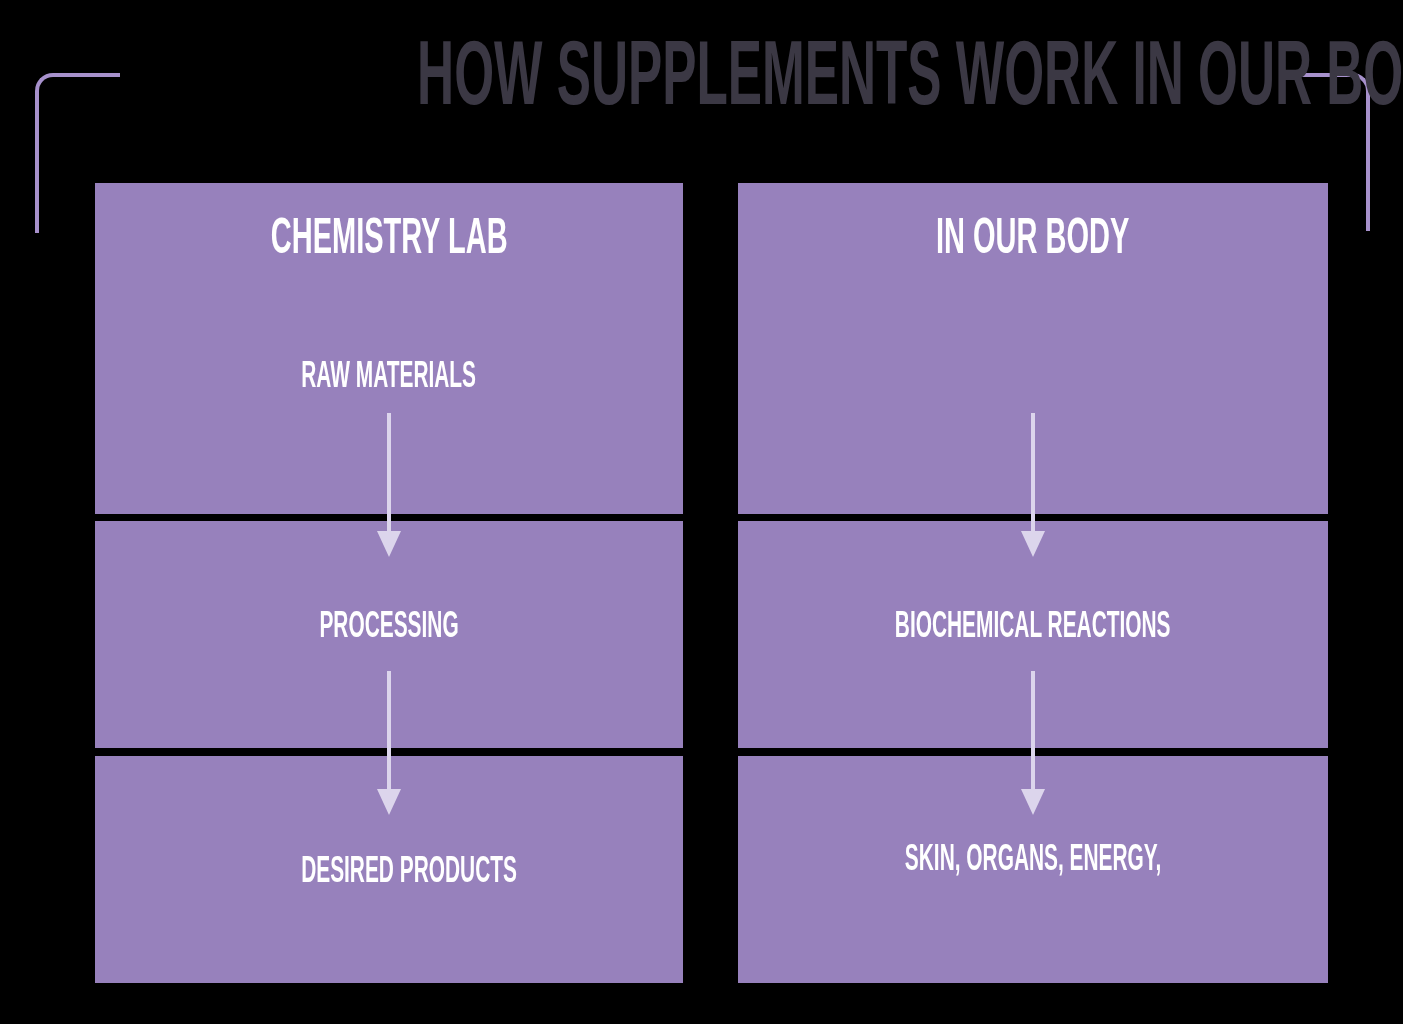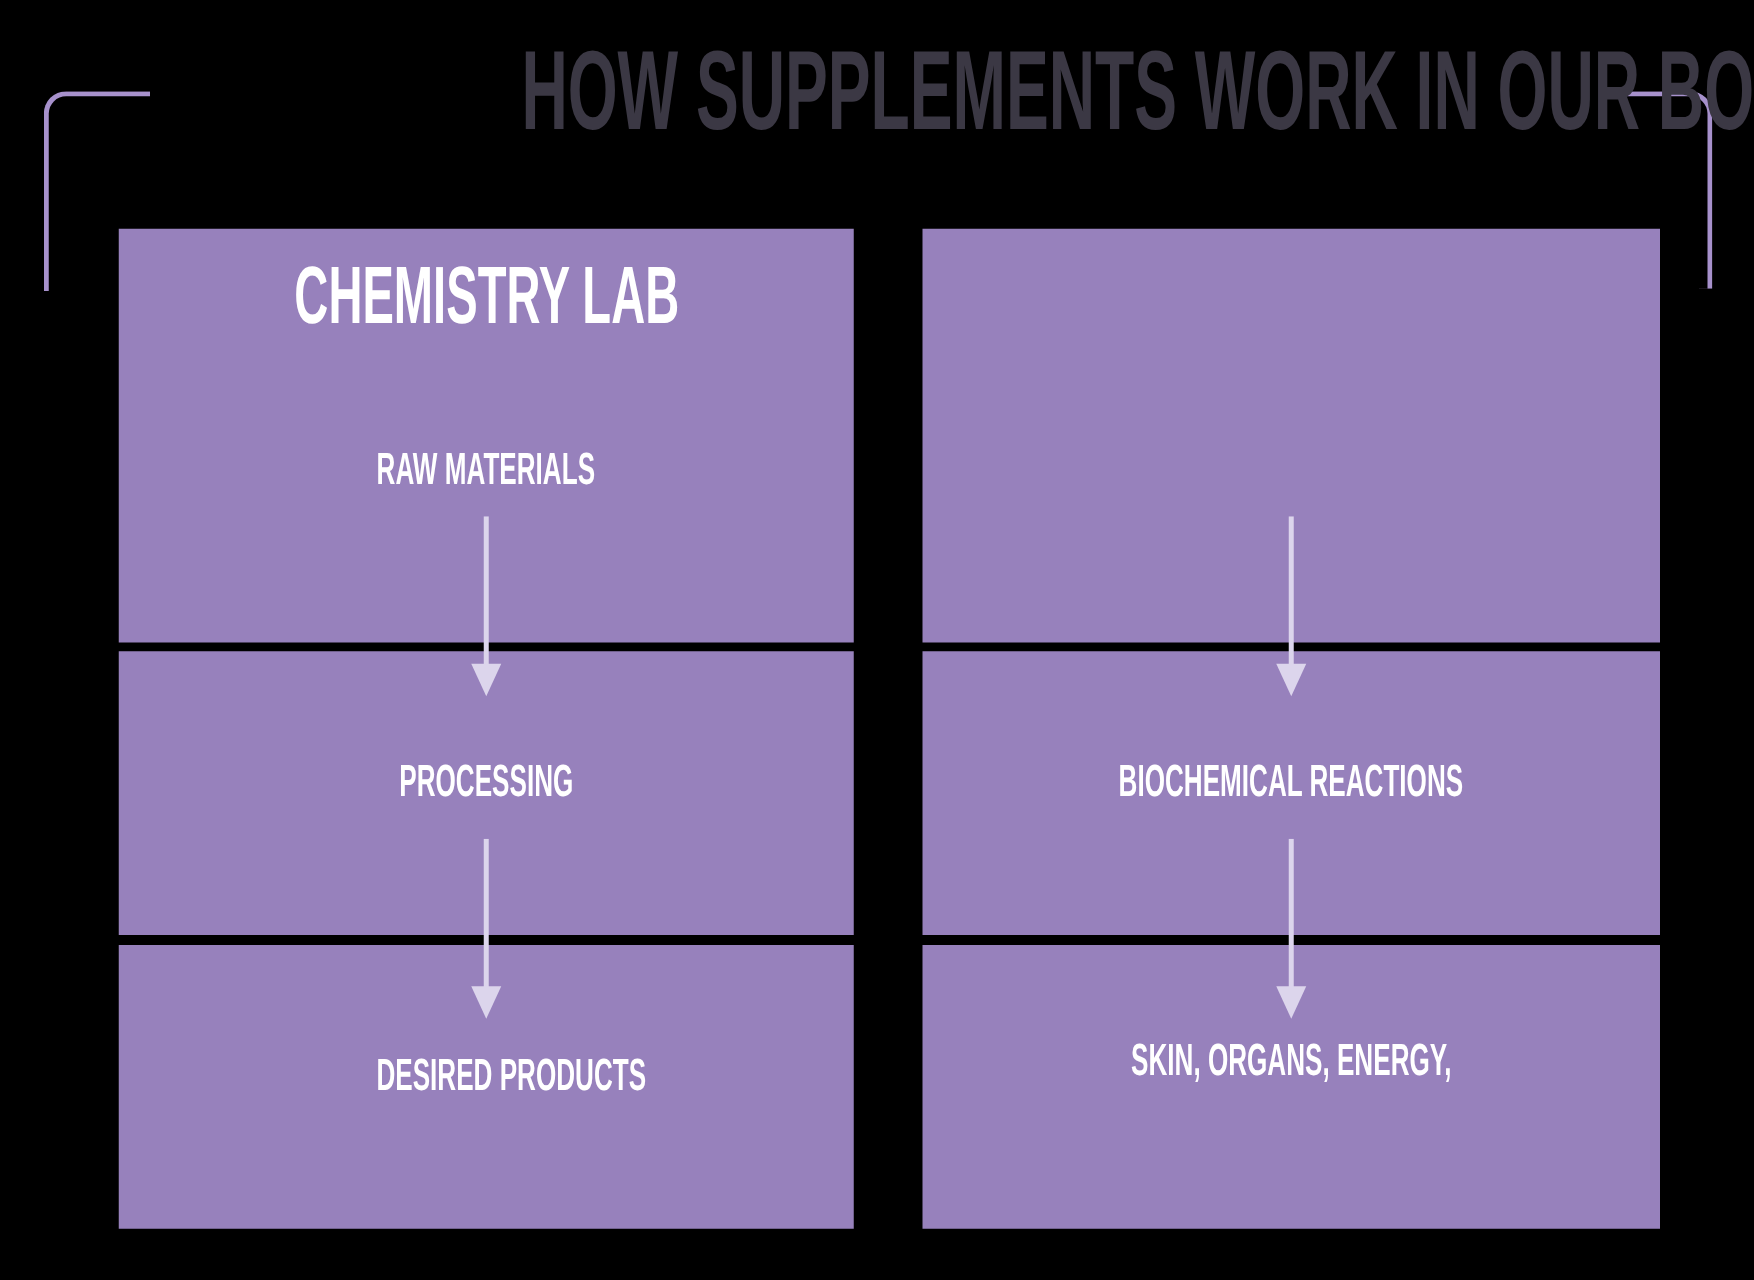--- a/index.html
+++ b/index.html
@@ -55,33 +55,33 @@
     position:relative;
     width:100%;
     background:var(--panel);
   }
   .box-tall{height:331px;margin-bottom:7px;}
   .box-mid{height:227px;margin-bottom:8px;}
   .box-low{height:227px;}
   .panel-header{
     position:absolute;top:8px;left:0;right:0;
     text-align:center;
-    font-size:65px;line-height:90px;font-weight:700;
+    font-size:50px;line-height:90px;font-weight:700;
     color:var(--panel-text);
   }
   .step{
     position:absolute;left:0;right:0;
     text-align:center;
     font-size:36px;line-height:56px;font-weight:700;
     color:var(--panel-text);
   }
   .step-first{top:164px;}
   .step-mid{top:76px;}
-  .step-last{top:76px;padding-left:40px;}
-  .step-last-two{top:64px;}
+  .step-last{top:86px;padding-left:40px;}
+  .step-last-two{top:74px;}
   .step-line{display:block;text-align:center;line-height:55px;}
   
   .arrow{position:absolute;color:var(--arrow);}
   .arrow-l1{left:374px;top:413px;}
   .arrow-l2{left:374px;top:671px;}
   .arrow-r1{left:1018px;top:413px;}
   .arrow-r2{left:1018px;top:671px;}
 </style>
 </head>
 <body>
@@ -101,20 +101,21 @@
     <div class="box box-mid">
       <div class="step step-mid"><span class="cond">PROCESSING</span></div>
     </div>
     <div class="box box-low">
       <div class="step step-last"><span class="cond">DESIRED PRODUCTS</span></div>
     </div>
   </div>
 
   <div class="col col-right">
     <div class="box box-tall">
+      <div class="panel-header"><span class="cond">IN OUR BODY</span></div>
     </div>
     <div class="box box-mid">
       <div class="step step-mid"><span class="cond">BIOCHEMICAL REACTIONS</span></div>
     </div>
     <div class="box box-low">
       <div class="step step-last-two">
         <span class="step-line"><span class="cond">SKIN, ORGANS, ENERGY,</span></span>
       </div>
     </div>
   </div>

